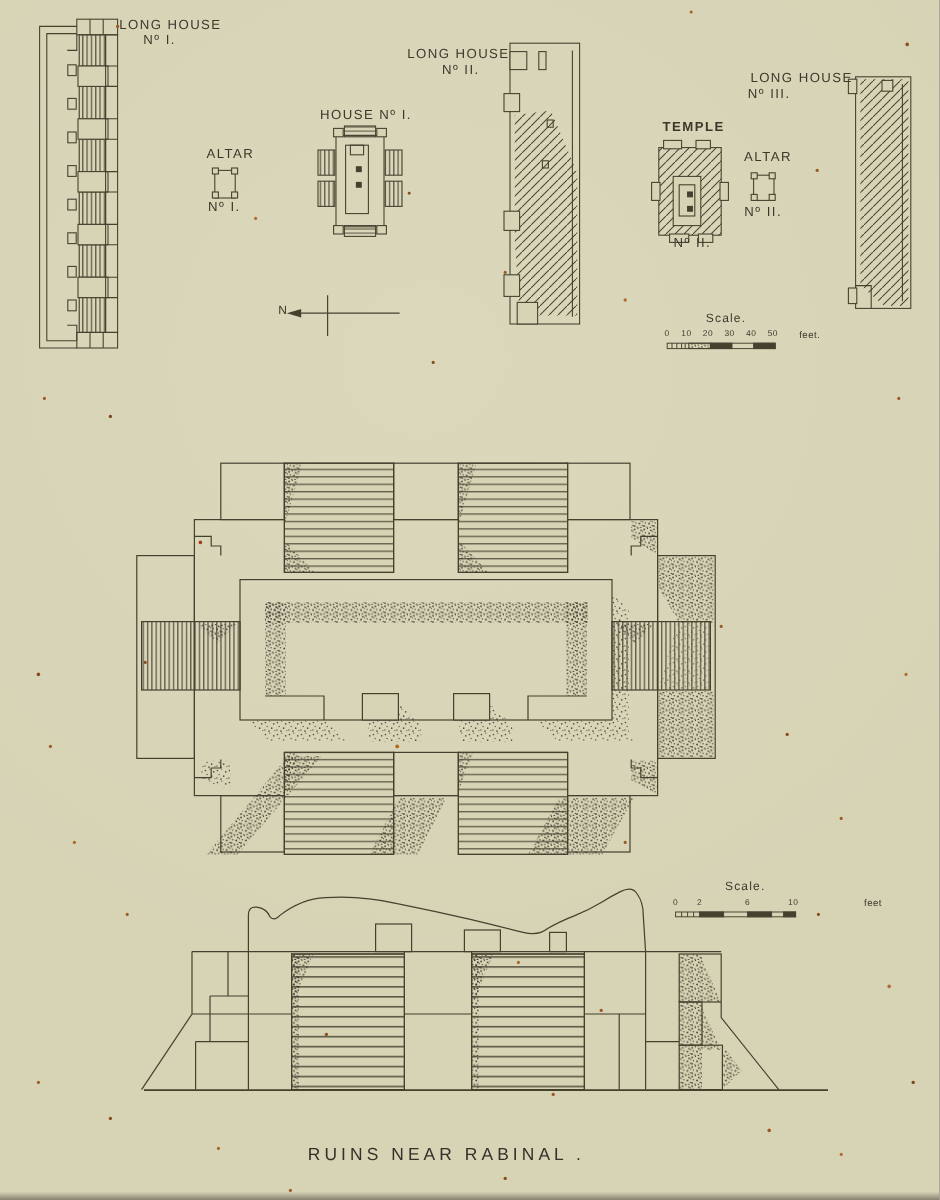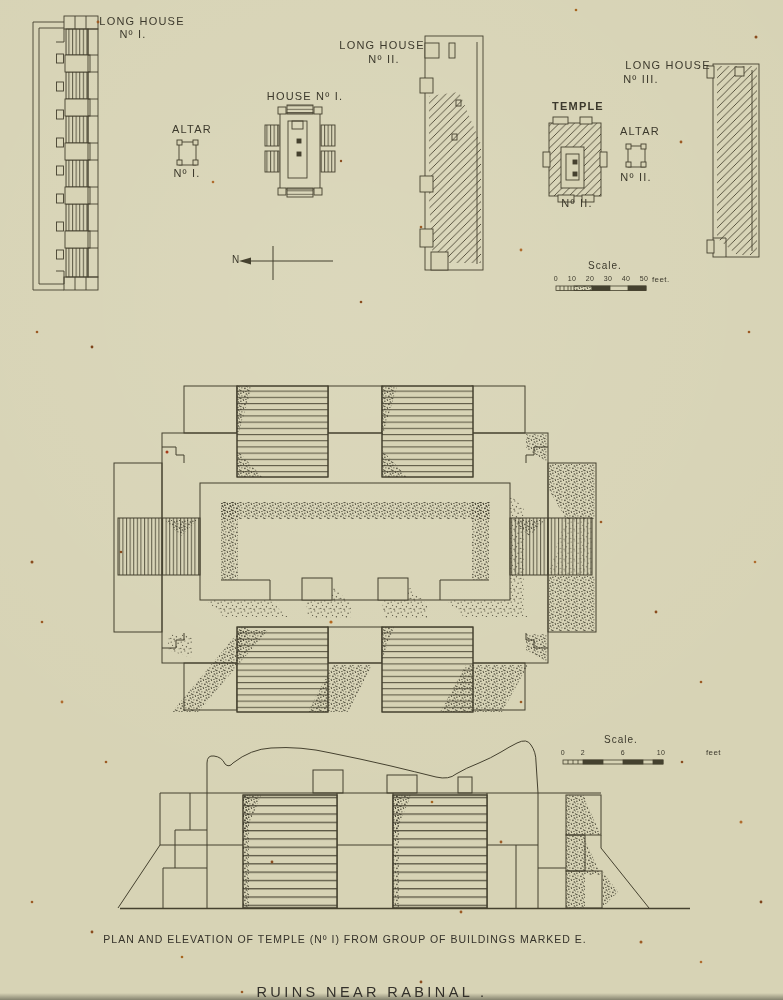--- a/index.html
+++ b/index.html
@@ -14,21 +14,21 @@
     text-align:center;
   }
   .plate svg{position:absolute;left:0;top:0;}
   .lbl{
     position:absolute;transform:translateX(-50%);
     font-size:11px;letter-spacing:1.2px;white-space:nowrap;
     color:#3c392c;
   }
   .lbl.small{font-size:10px;letter-spacing:1px;}
   .lbl.tiny{font-size:7px;letter-spacing:0.4px;}
-  .lbl.noctr{transform:none;}
+  .lbl.noctr{transform:none;margin-left:14px;}
   .caption{
     position:absolute;transform:translateX(-50%);white-space:nowrap;
     font-size:11px;letter-spacing:1.8px;color:#35322a;
   }
   .caption2{font-size:10.5px;letter-spacing:1px;}
   .bigtitle{
     position:absolute;transform:translateX(-50%);white-space:nowrap;
     font-size:14.5px;letter-spacing:3.4px;color:#33302a;
   }
   .foxing{
@@ -391,18 +391,17 @@
   <div class="lbl tiny noctr" style="left:652px;top:275px;font-size:8px;">feet.</div>
 
 
   <div class="lbl small" style="left:621px;top:734px;">Scale.</div>
   <div class="lbl tiny" style="left:563px;top:749px;">0</div>
   <div class="lbl tiny" style="left:583px;top:749px;">2</div>
   <div class="lbl tiny" style="left:623px;top:749px;">6</div>
   <div class="lbl tiny" style="left:661px;top:749px;">10</div>
   <div class="lbl tiny noctr" style="left:706px;top:748px;font-size:8px;">feet</div>
 
-  <div class="caption caption2" style="left:345px;top:933px;">PLAN AND ELEVATION OF TEMPLE (Nº I) FROM GROUP OF BUILDINGS MARKED E.</div>
-  <div class="bigtitle" style="left:372px;top:955px;margin-top:29px;">RUINS NEAR RABINAL .</div>
+  <div class="bigtitle" style="left:372px;top:955px;">RUINS NEAR RABINAL .</div>
 
   <div class="foxing"></div>
   <div class="bottom-edge"></div>
 </div>
 
 </body></html>

